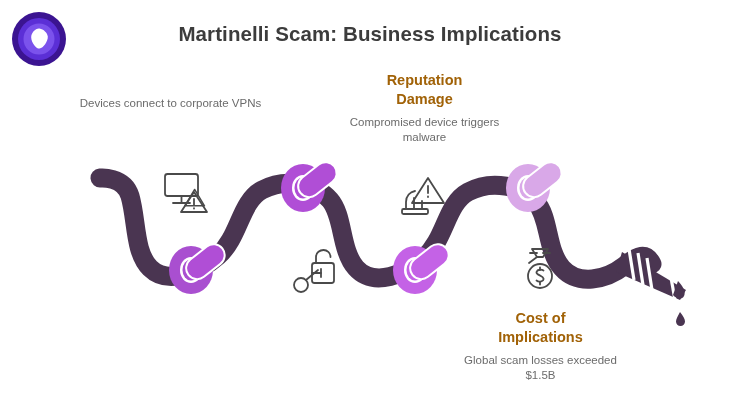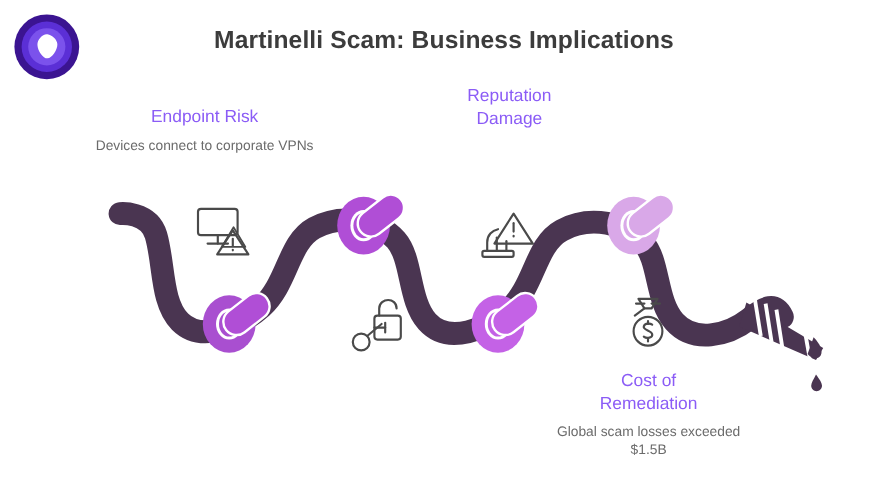--- a/index.html
+++ b/index.html
@@ -50,22 +50,22 @@
   }
 
   
   .step {
     position: absolute;
     width: 185px;
     text-align: center;
   }
   .step-title {
     font-size: 14.5px;
-    font-weight: normal;
-    color: #8b5cf6;
+    font-weight: bold;
+    color: #a16207;
     line-height: 1.28;
     white-space: pre-line;
   }
   .step-desc {
     margin-top: 7px;
     font-size: 11.5px;
     color: #6b6b6b;
     line-height: 1.33;
   }
 
@@ -225,29 +225,29 @@
         <path d="M22 14 C18 17 14 20 14 20"></path>
         <circle cx="25" cy="33" r="12"></circle>
         <path d="M28.5 27.5 C27 26.5 22.5 26 21.5 29 C20.5 32 28 32.5 28.5 35.5 C29 38.5 24 39.5 21.5 37.5"></path>
         <path d="M25 24.5 L25 27"></path>
         <path d="M25 39 L25 41.5"></path>
       </g>
     </svg>
   </div>
 
   <div id="step-1" class="step">
-    <div class="step-title">Endpoint Risk</div>
     <div class="step-desc">Devices connect to corporate VPNs</div>
   </div>
 
 
   <div id="step-3" class="step">
     <div class="step-title">Reputation
 Damage</div>
+    <div class="step-desc">Compromised device triggers malware</div>
   </div>
 
   <div id="step-4" class="step">
     <div class="step-title">Cost of
-Remediation</div>
+Implications</div>
     <div class="step-desc">Global scam losses exceeded $1.5B</div>
   </div>
 
 </div>
 
 </body></html>

